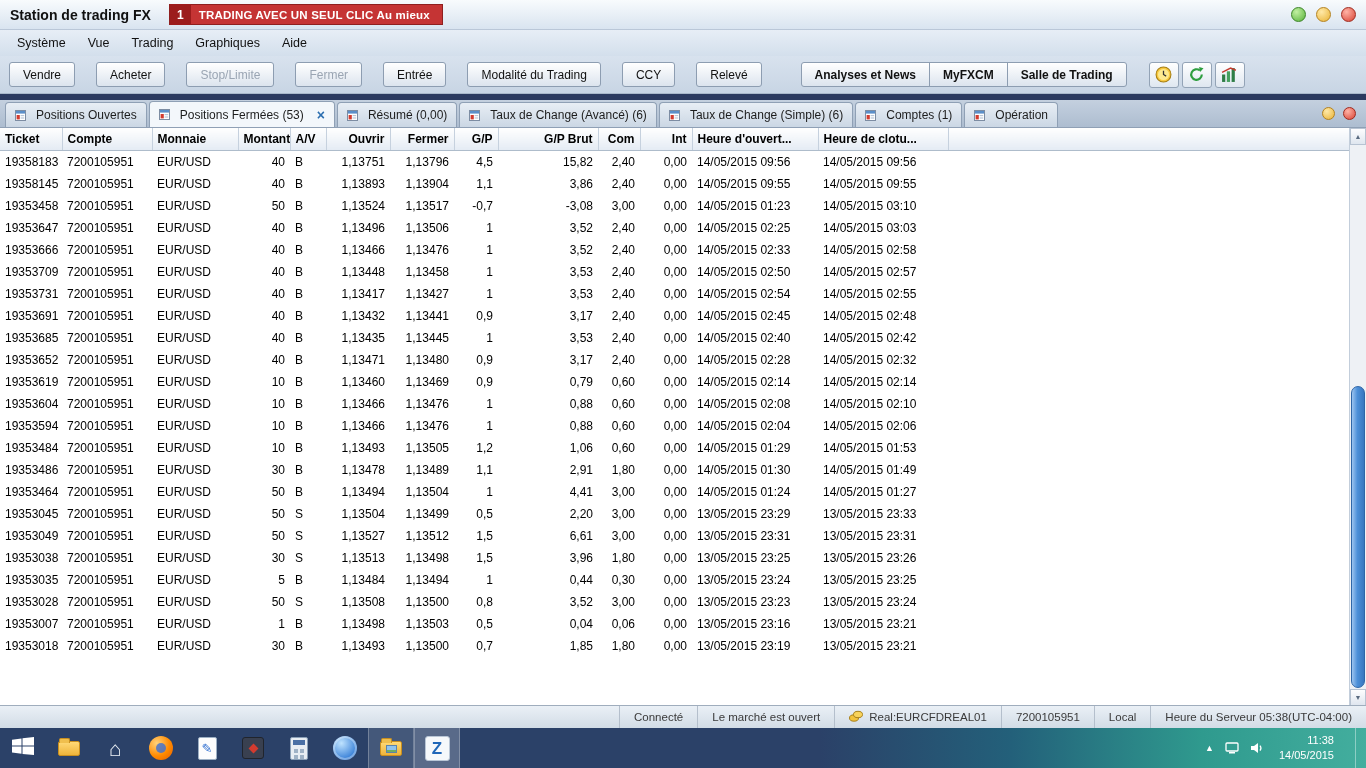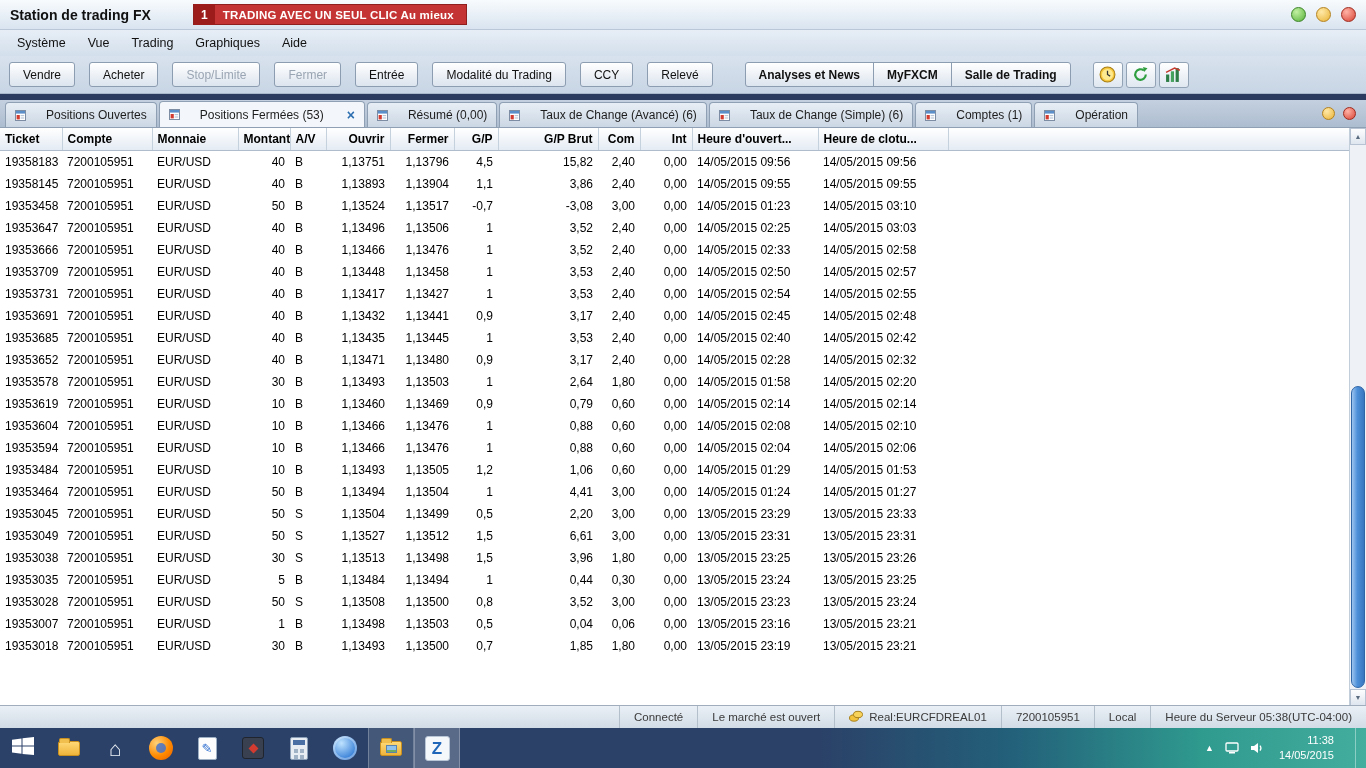--- a/index.html
+++ b/index.html
@@ -1,53 +1,53 @@
 <!DOCTYPE html>
 <html><head>
 <meta charset="utf-8">
 <style>
   *{margin:0;padding:0;box-sizing:border-box;}
   html,body{width:1366px;height:768px;overflow:hidden;font-family:"Liberation Sans",sans-serif;background:#fff;}
   .app{position:relative;width:1366px;height:768px;}
 
   
-  .titlebar{position:absolute;top:0;left:0;right:0;height:30px;background:linear-gradient(#f8fbfd,#d9e4f0);border-bottom:1px solid #bac7d8;display:flex;align-items:center;gap:24px;}
+  .titlebar{position:absolute;top:0;left:0;right:0;height:30px;background:linear-gradient(#f8fbfd,#d9e4f0);border-bottom:1px solid #bac7d8;display:flex;align-items:center;}
   .title{font-size:14px;font-weight:bold;color:#101010;padding-left:10px;white-space:nowrap;}
   .banner{margin-left:18px;height:21px;background:#c53434;border:1px solid #8f1f1f;display:flex;align-items:center;padding-right:12px;}
   .banner-badge{width:21px;height:21px;background:#9c1c1c;color:#fff;font-weight:bold;display:flex;align-items:center;justify-content:center;font-size:12px;}
   .banner-text{color:#fff;font-size:11.5px;font-weight:bold;margin-left:8px;letter-spacing:.2px;white-space:nowrap;}
   .win-controls{position:absolute;right:10px;top:7px;display:flex;gap:10px;}
   .circle{width:15px;height:15px;border-radius:50%;}
   .circle.green{background:radial-gradient(circle at 35% 30%,#c2f0a2,#58b23b);border:1px solid #3c8527;}
   .circle.yellow{background:radial-gradient(circle at 35% 30%,#ffe9a8,#e9b336);border:1px solid #b5821e;}
   .circle.red{background:radial-gradient(circle at 35% 30%,#ffb3a6,#d84335);border:1px solid #a02a1e;}
   .circle.small{width:13px;height:13px;}
 
   
   .menubar{position:absolute;top:30px;left:0;right:0;height:26px;background:linear-gradient(#e7eef6,#d3dfec);display:flex;align-items:center;padding-left:6px;}
   .menu-item{font-size:12.5px;color:#111;padding:4px 11px;cursor:default;}
 
   
   .toolbar{position:absolute;top:56px;left:0;right:0;height:38px;background:linear-gradient(#d8e2ee,#c8d5e4);border-bottom:1px solid #a9b8ca;display:flex;align-items:center;padding-left:9px;}
-  .tb-btn{height:25px;border:1px solid #8d9db1;border-radius:3px;background:linear-gradient(#ffffff,#dce4ee);padding:0 13px;font-size:12px;color:#111;margin-right:14px;font-family:inherit;cursor:default;white-space:nowrap;}
+  .tb-btn{height:25px;border:1px solid #8d9db1;border-radius:3px;background:linear-gradient(#ffffff,#dce4ee);padding:0 13px;font-size:12px;color:#111;margin-right:21px;font-family:inherit;cursor:default;white-space:nowrap;}
   .tb-btn.disabled{color:#9aa5b3;}
   .tb-group2{display:flex;margin-left:18px;}
   .tb-group2 .tb-btn{margin-right:0;border-radius:0;margin-left:-1px;font-weight:bold;}
   .tb-group2 .tb-btn:first-child{border-radius:3px 0 0 3px;margin-left:0;}
   .tb-group2 .tb-btn:last-child{border-radius:0 3px 3px 0;}
   .tb-icons{display:flex;margin-left:22px;gap:3px;}
   .tb-icon-btn{width:30px;height:26px;border:1px solid #93a3b6;border-radius:3px;background:linear-gradient(#ffffff,#dfe7f0);display:flex;align-items:center;justify-content:center;cursor:default;}
 
   
   .navy-strip{position:absolute;top:94px;left:0;right:0;height:6px;background:#2b3a5f;}
 
   
   .tabbar{position:absolute;top:100px;left:0;right:0;height:27px;background:linear-gradient(#c4d0df,#adbdd0);display:flex;align-items:flex-end;padding:0 0 0 5px;}
   .tab-strip{display:flex;align-items:flex-end;height:100%;}
-  .tab{height:24px;display:inline-flex;align-items:center;gap:20px;padding:12px 9px;margin-right:2px;border:1px solid #8fa0b5;border-bottom:none;border-radius:4px 4px 0 0;background:linear-gradient(#e8eef5,#cbd7e4);font-size:12px;color:#1d1d1d;cursor:default;white-space:nowrap;}
+  .tab{height:24px;display:inline-flex;align-items:center;gap:10px;padding:12px 9px;margin-right:2px;border:1px solid #8fa0b5;border-bottom:none;border-radius:4px 4px 0 0;background:linear-gradient(#e8eef5,#cbd7e4);font-size:12px;color:#1d1d1d;cursor:default;white-space:nowrap;}
   .tab.active{background:#f3f7fb;height:26px;}
   .tab-icon{display:inline-flex;}
   .tab-close{color:#2d6fb0;font-weight:bold;font-size:14px;margin-left:3px;line-height:1;}
   .tab-controls{position:absolute;right:10px;top:7px;display:flex;gap:8px;}
 
   
   .panel{position:absolute;top:127px;left:0;right:0;height:578px;background:#fff;border-top:1px solid #8fa0b5;}
   table{border-collapse:collapse;table-layout:fixed;width:1349px;}
   th{height:22px;background:linear-gradient(#ffffff,#e4ebf4);border-right:1px solid #c6d1de;border-bottom:1px solid #aebccb;font-size:12px;font-weight:bold;text-align:left;padding:0 5px;white-space:nowrap;overflow:hidden;color:#000;}
   th.num{text-align:right;}
@@ -431,36 +431,20 @@
             <td class="num">1,13480</td>
             <td class="num">0,9</td>
             <td class="num">3,17</td>
             <td class="num">2,40</td>
             <td class="num">0,00</td>
             <td>14/05/2015 02:28</td>
             <td>14/05/2015 02:32</td>
             <td class="filler"></td>
           </tr>
           <tr class="row">
-            <td>19353578</td>
-            <td>7200105951</td>
-            <td>EUR/USD</td>
-            <td class="num">30</td>
-            <td>B</td>
-            <td class="num">1,13493</td>
-            <td class="num">1,13503</td>
-            <td class="num">1</td>
-            <td class="num">2,64</td>
-            <td class="num">1,80</td>
-            <td class="num">0,00</td>
-            <td>14/05/2015 01:58</td>
-            <td>14/05/2015 02:20</td>
-            <td class="filler"></td>
-          </tr>
-          <tr class="row">
             <td>19353619</td>
             <td>7200105951</td>
             <td>EUR/USD</td>
             <td class="num">10</td>
             <td>B</td>
             <td class="num">1,13460</td>
             <td class="num">1,13469</td>
             <td class="num">0,9</td>
             <td class="num">0,79</td>
             <td class="num">0,60</td>
@@ -508,20 +492,36 @@
             <td class="num">10</td>
             <td>B</td>
             <td class="num">1,13493</td>
             <td class="num">1,13505</td>
             <td class="num">1,2</td>
             <td class="num">1,06</td>
             <td class="num">0,60</td>
             <td class="num">0,00</td>
             <td>14/05/2015 01:29</td>
             <td>14/05/2015 01:53</td>
+            <td class="filler"></td>
+          </tr>
+          <tr class="row">
+            <td>19353486</td>
+            <td>7200105951</td>
+            <td>EUR/USD</td>
+            <td class="num">30</td>
+            <td>B</td>
+            <td class="num">1,13478</td>
+            <td class="num">1,13489</td>
+            <td class="num">1,1</td>
+            <td class="num">2,91</td>
+            <td class="num">1,80</td>
+            <td class="num">0,00</td>
+            <td>14/05/2015 01:30</td>
+            <td>14/05/2015 01:49</td>
             <td class="filler"></td>
           </tr>
           <tr class="row">
             <td>19353464</td>
             <td>7200105951</td>
             <td>EUR/USD</td>
             <td class="num">50</td>
             <td>B</td>
             <td class="num">1,13494</td>
             <td class="num">1,13504</td>

